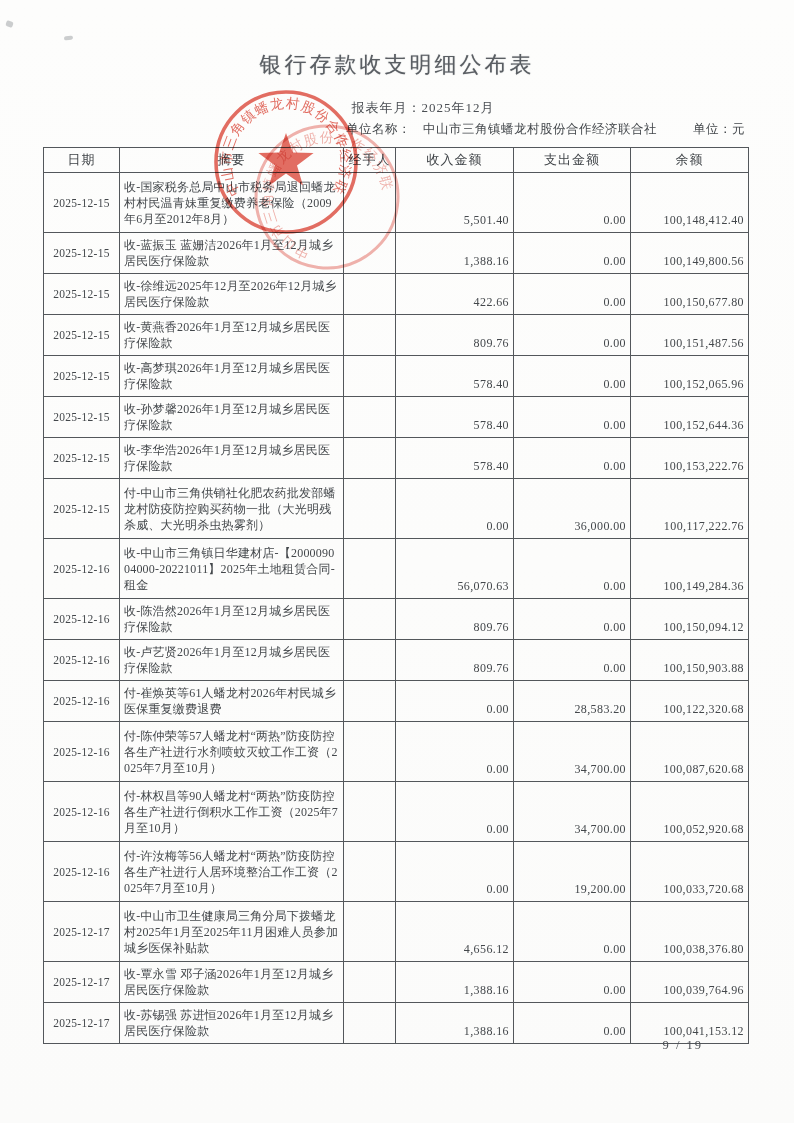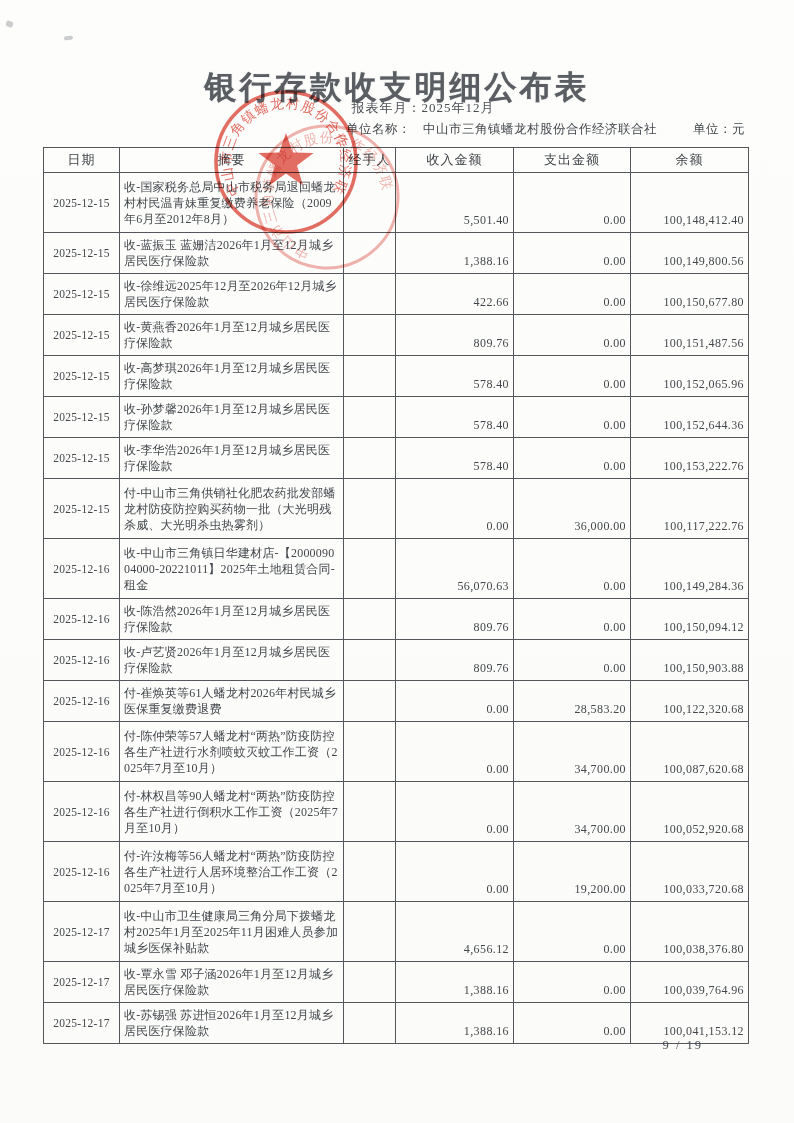--- a/index.html
+++ b/index.html
@@ -13,22 +13,22 @@
   }
   .page{position:absolute;inset:0;background:linear-gradient(180deg,#fdfdfc 0%,#fbfbfa 100%);}
 
   
   .speck{position:absolute;background:#8d9296;opacity:.45;border-radius:2px;}
   .speck1{left:6px;top:21px;width:7px;height:6px;transform:rotate(20deg);}
   .speck2{left:64px;top:36px;width:9px;height:4px;transform:rotate(-8deg);}
 
   
   .doc-title{
-    position:absolute;top:66px;left:0;width:100%;
-    text-align:center;font-size:32px;font-weight:700;
+    position:absolute;top:50px;left:0;width:100%;
+    text-align:center;font-size:22px;font-weight:400;
     letter-spacing:3px;color:#5a5e63;
     text-shadow:0 0 1px rgba(90,95,100,.55);
   }
   .report-month{
     position:absolute;top:99px;left:0;width:100%;
     text-align:center;font-size:13px;color:#4a4e53;
     transform:translateX(26px);letter-spacing:1px;
   }
   .meta-line{
     position:absolute;top:121px;left:48px;right:49px;

